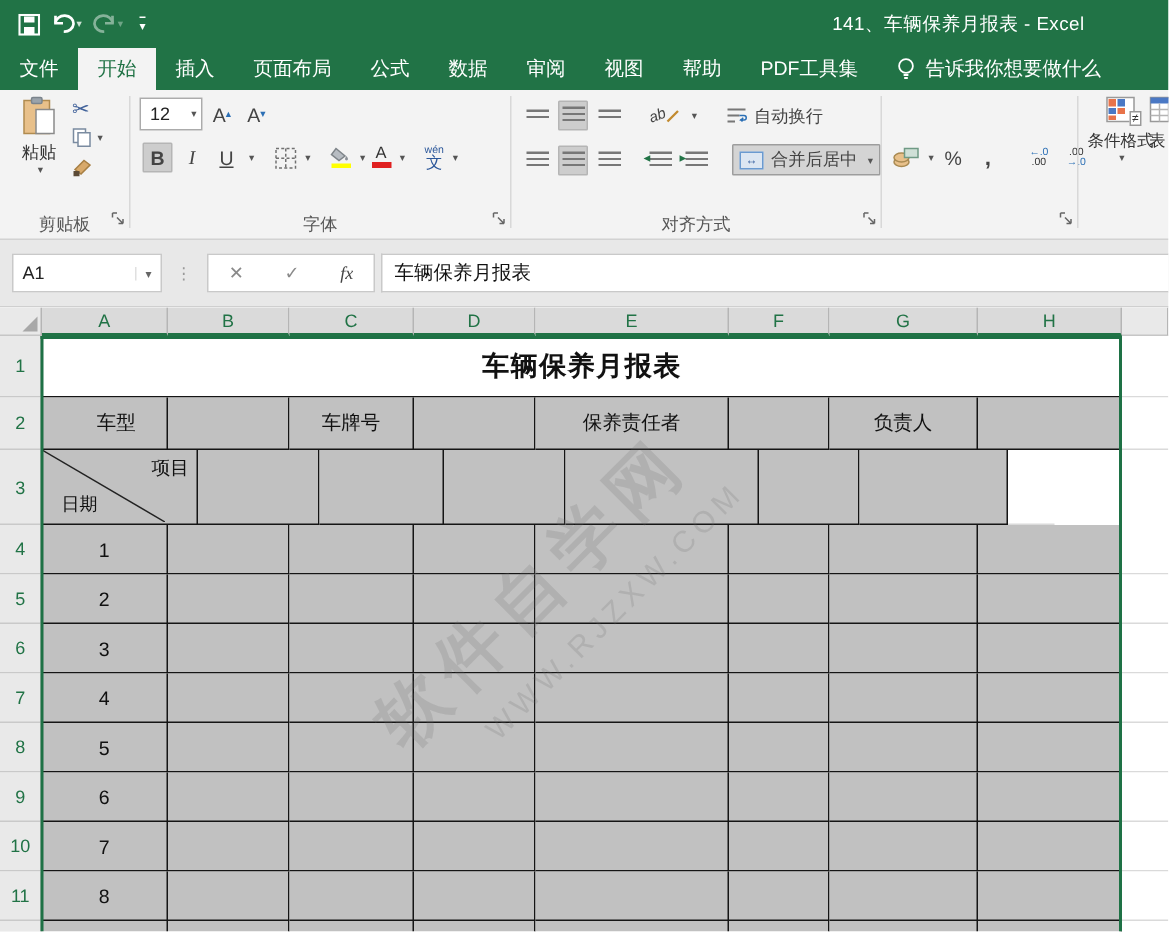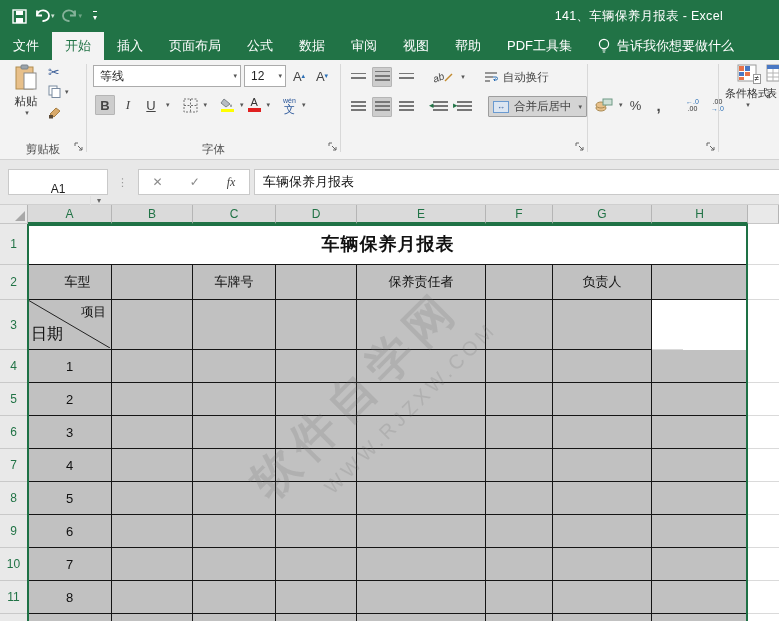--- a/index.html
+++ b/index.html
@@ -67,21 +67,21 @@
   
   .dec-ico { display:inline-flex; flex-direction:column; font-size:7px; line-height:7px; color:#333; text-align:center; }
   .dec-ico .blue { color:#2b6fb5; }
 
   
   .cf-ico { position:relative; width:20px; height:18px; }
   .cf-badge { position:absolute; right:-4px; bottom:-2px; background:#fff; border:1px solid #999; font-size:8px; line-height:8px; padding:0 1px; color:#333; }
 
   
   .fbar { position:absolute; left:0; top:160px; width:779px; height:45px; background:#e8e8e8; border-bottom:1px solid #cfcfcf; display:flex; align-items:center; }
-  .namebox { margin-left:8px; width:100px; height:26px; background:#fff; border:1px solid #c9c9c9; display:flex; align-items:center; font-size:12px; color:#222; padding:12px 6px;flex-direction:column; }
+  .namebox { margin-left:8px; width:100px; height:26px; background:#fff; border:1px solid #c9c9c9; display:flex; align-items:center; font-size:12px; color:#222; padding:0 6px; }
   .namebox .nb-dd { margin-left:auto; font-size:8px; color:#666; border-left:1px solid #e0e0e0; padding-left:6px; }
   .fdots { color:#999; font-size:11px; margin:0 9px; letter-spacing:1px; }
   .fx-group { width:112px; height:26px; background:#fff; border:1px solid #c9c9c9; display:flex; align-items:center; justify-content:space-around; color:#8a8a8a; font-size:12px; }
   .fx-sym { font-family:"Liberation Serif",serif; font-style:italic; color:#444; }
   .f-input { flex:1; height:26px; background:#fff; border:1px solid #c9c9c9; border-right:none; margin-left:4px; display:flex; align-items:center; font-size:13px; color:#111; padding-left:8px; }
 
   
   .sheet { position:absolute; left:0; top:205px; width:779px; height:416px; background:#fff; overflow:hidden; }
   .col-headers { display:flex; height:19px; }
   .chd { display:flex; align-items:center; justify-content:center; font-size:12px; color:#217346; background:#dadada; border-right:1px solid #b5b5b5; border-bottom:2px solid #217346; }
@@ -90,21 +90,21 @@
   .corner .tri { position:absolute; right:2px; bottom:2px; width:0; height:0; border-left:10px solid transparent; border-bottom:10px solid #a8a8a8; }
   .g-row { display:flex; }
   .rh { width:28px; display:flex; align-items:center; justify-content:center; font-size:12px; color:#217346; background:#e9e9e9; border-right:1px solid #b5b5b5; border-bottom:1px solid #c9c9c9; }
   .cell { background:#c1c1c1; border-right:1.5px solid #151515; border-bottom:1.5px solid #151515; display:flex; align-items:center; justify-content:center; font-size:13px; color:#111; }
   .cell.white { background:#fff; }
   .tailcell { background:#fff; border-bottom:1px solid #dadada; }
   .title-cell { font-weight:bold; font-size:18px; letter-spacing:1px; }
   .diag { position:relative; justify-content:flex-start; align-items:stretch; }
   .diag svg { position:absolute; left:0; top:0; }
   .diag .tr { position:absolute; right:5px; top:4px; font-size:12.5px; }
-  .diag .bl { position:absolute; left:3px; bottom:4px; font-size:16px; }
+  .diag .bl { position:absolute; left:13px; bottom:4px; font-size:12px; }
   .watermark { position:absolute; left:150px; top:30px; width:430px; height:340px; display:flex; flex-direction:column; align-items:center; justify-content:center; transform:rotate(-45deg); z-index:3; pointer-events:none; }
   .wm1 { font-size:46px; letter-spacing:8px; color:rgba(110,110,110,.20); font-weight:bold; }
   .wm2 { font-size:20px; letter-spacing:4px; color:rgba(110,110,110,.20); margin-top:6px; transform:translateX(30px); }
   .sel-border { position:absolute; left:27px; top:19px; width:721px; height:400px; border:2.5px solid #1E7145; border-bottom:none; pointer-events:none; z-index:5; }
 </style>
 </head>
 <body>
 
 <div id="app">
 
@@ -188,24 +188,20 @@
       <span class="launcher">
         <svg width="9" height="9" viewBox="0 0 9 9">
             <path d="M1 1 H4 M1 1 V4 M4 4 L8 8 M8 8 H5 M8 8 V5" stroke="#666" fill="none"></path>
           </svg>
       </span>
     </div>
     <div class="vsep" style="left:86px;"></div>
 
     <div class="grp" style="left:87px;width:253px;">
       <div style="position:absolute;left:6px;top:5px;display:flex;gap:3px;align-items:center;">
-        <div class="combo" style="width:148px;">
-          <span class="cval">等线</span>
-            <span class="dd">▾</span>
-        </div>
         <div class="combo" style="width:42px;">
           <span class="cval">12</span>
             <span class="dd">▾</span>
         </div>
         <span class="rbtn fbtn a-up">A</span>
         <span class="rbtn fbtn a-dn">A</span>
       </div>
       <div style="position:absolute;left:8px;top:35px;display:flex;gap:3px;align-items:center;">
         <span class="rbtn fbtn bold-b pressed">B</span>
         <span class="rbtn fbtn italic-i">I</span>
@@ -296,20 +292,21 @@
             <span class="icon-lines"></span>
             <span class="arr">▸</span>
           </span>
         <span style="width:6px;"></span>
         <span class="rbtn hl" style="gap:5px;font-size:11.5px;padding:2px 4px;">
           <span class="merge-ico">↔</span>
           <span>合并后居中</span>
           <span class="dd">▾</span>
         </span>
       </div>
+      <div class="grp-label">对齐方式</div>
       <span class="launcher">
         <svg width="9" height="9" viewBox="0 0 9 9">
             <path d="M1 1 H4 M1 1 V4 M4 4 L8 8 M8 8 H5 M8 8 V5" stroke="#666" fill="none"></path>
           </svg>
       </span>
     </div>
     <div class="vsep" style="left:587px;"></div>
 
     <div class="grp" style="left:588px;width:130px;">
       <div style="position:absolute;left:6px;top:35px;display:flex;gap:3px;align-items:center;">
@@ -410,21 +407,21 @@
           <div class="cell" style="width: 83px;">车牌号</div>
           <div class="cell" style="width: 81px;"></div>
           <div class="cell" style="width: 129px;">保养责任者</div>
           <div class="cell" style="width: 67px;"></div>
           <div class="cell" style="width: 99px;">负责人</div>
           <div class="cell" style="width: 96px;"></div>
           <div class="cell tailcell" style="width: 31px; border-top: none; border-right: none; border-bottom: 1px solid rgb(218, 218, 218); border-left: none; border-image: initial; background: rgb(255, 255, 255);"></div>
         </div>
         <div class="g-row" style="height: 50px;">
           <div class="rh">3</div>
-          <div class="cell diag" style="width: 84px; text-decoration: underline;">
+          <div class="cell diag" style="width: 104px; text-decoration: underline;">
             <svg width="82" height="48">
               <line x1="0" y1="0" x2="82" y2="48" stroke="#222" stroke-width="1"></line>
             </svg>
             <span class="tr">项目</span>
             <span class="bl">日期</span>
           </div>
           <div class="cell" style="width: 81px;"></div>
           <div class="cell" style="width: 83px;"></div>
           <div class="cell" style="width: 81px;"></div>
           <div class="cell" style="width: 129px;"></div>

